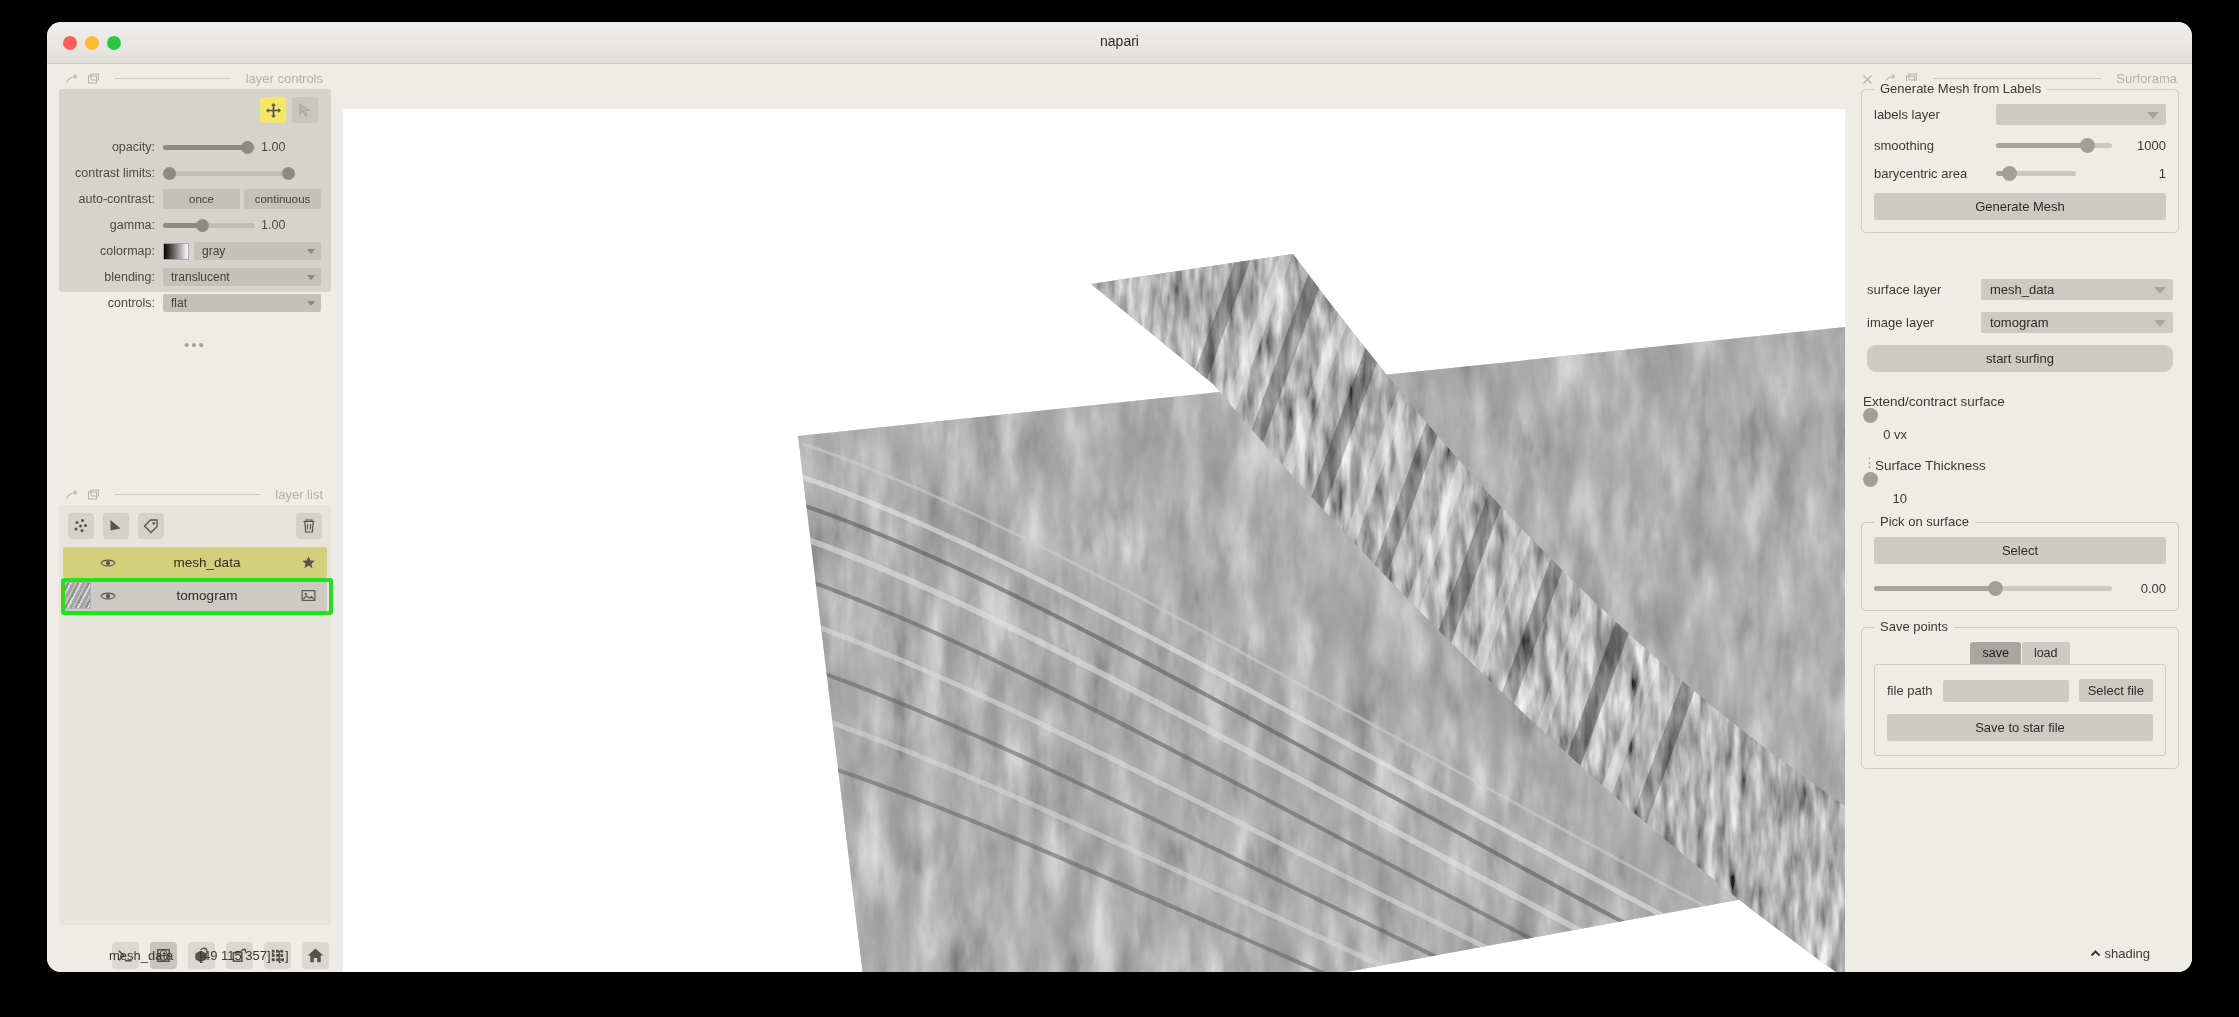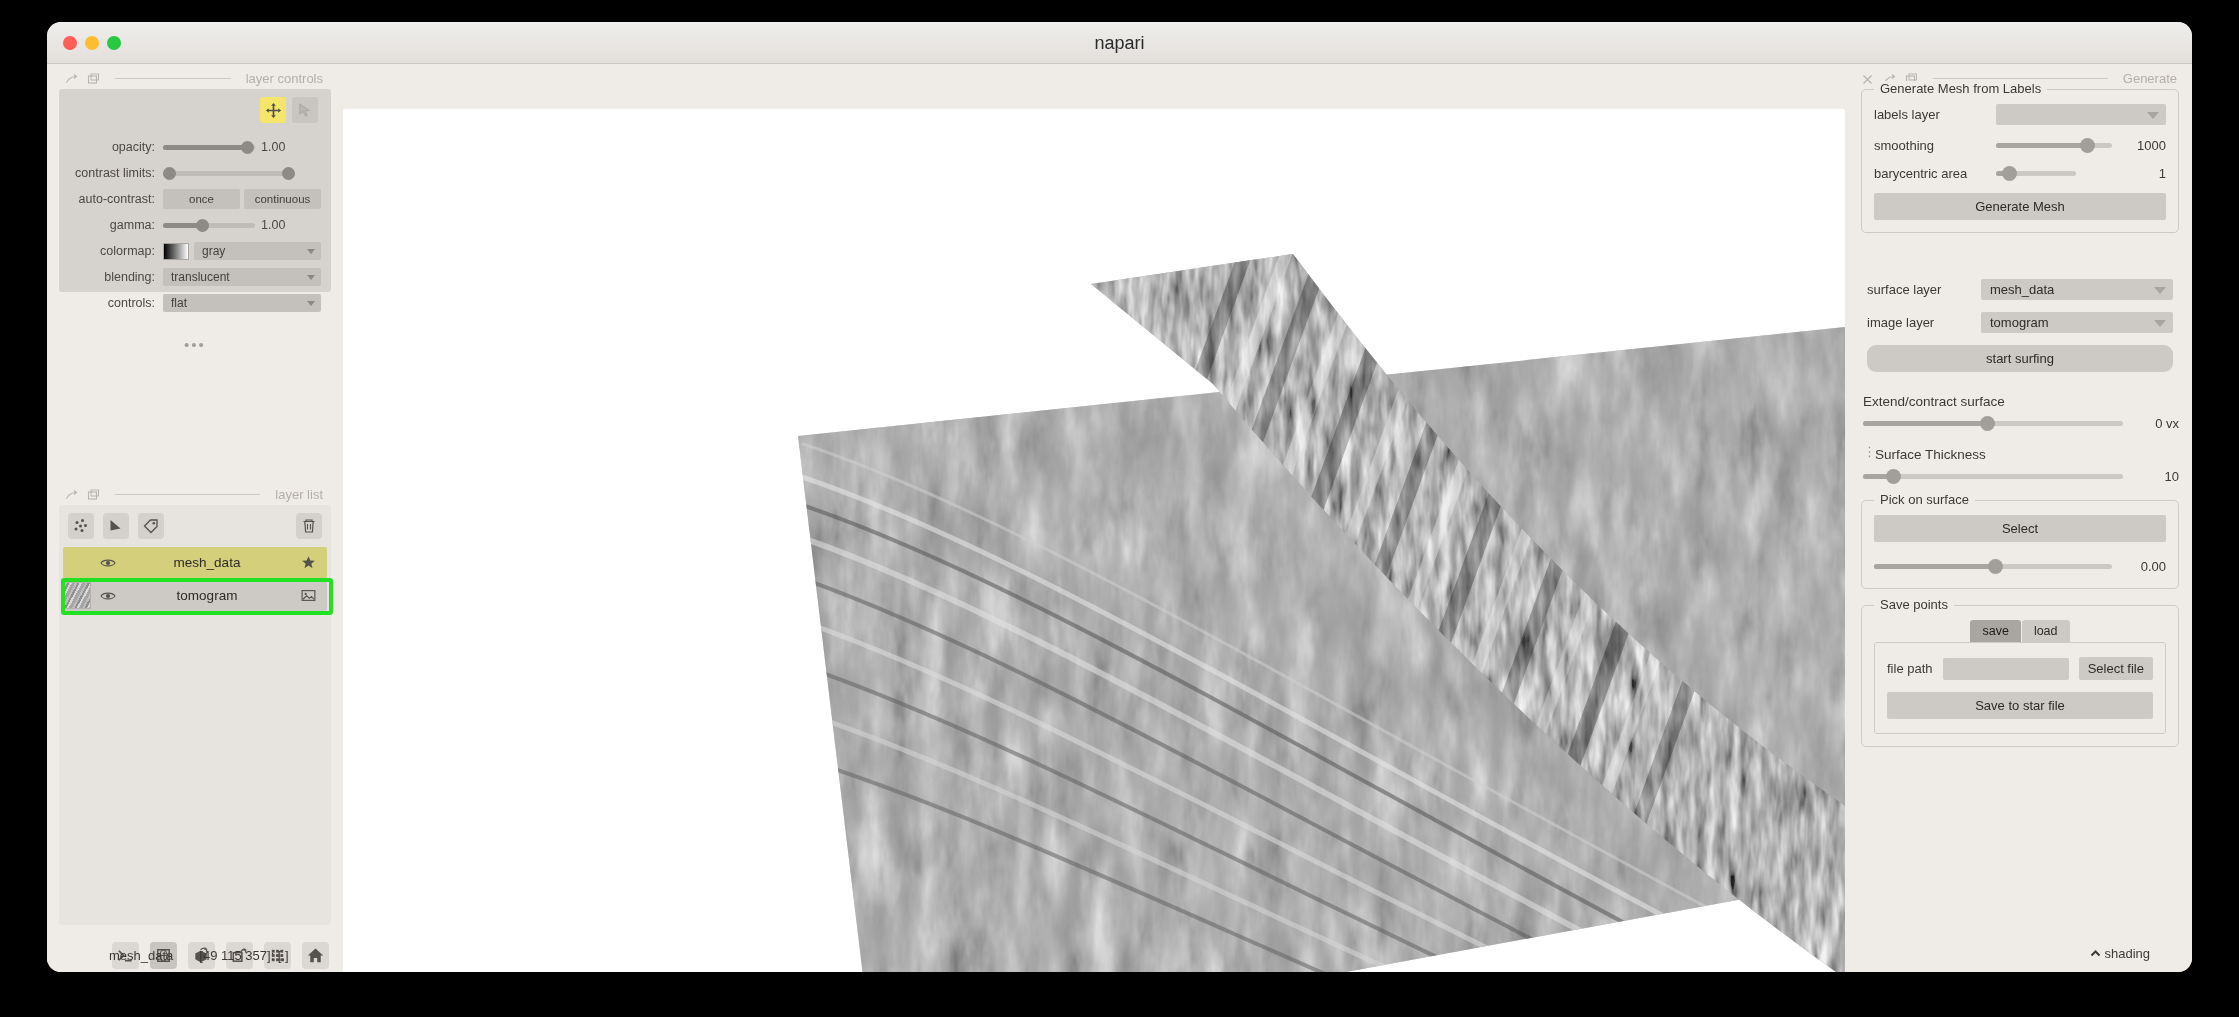--- a/index.html
+++ b/index.html
@@ -32,21 +32,21 @@
     position: absolute; left: 16px; top: 14px;
     display: flex; gap: 8px;
   }
   .tl { width: 14px; height: 14px; border-radius: 50%; }
   .tl-close { background: #ff5f57; }
   .tl-min   { background: #febc2e; }
   .tl-max   { background: #28c840; }
   #window-title {
     position: absolute; left: 0; right: 0; top: 11px;
     text-align: center;
-    font-size: 18px; color: #2b2b2b; font-weight: 400;
+    font-size: 14px; color: #2b2b2b; font-weight: 400;
   }
 
   
   #window-body {
     position: absolute; left: 0; top: 42px;
     width: 2145px; height: 908px;
     background: #efece8;
   }
 
   
@@ -273,21 +273,21 @@
     font-size: 13px; color: #2e2b28;
     text-align: center; padding: 6px 0;
     width: 100%;
   }
   .rslider { position: relative; height: 16px; flex: 1; display:flex; align-items:center;}
   .rslider .track { position:absolute; left:0; right:0; height:5px; background:#ccc8c3; border-radius:3px;}
   .rslider .fill  { position:absolute; left:0; height:5px; background:#a8a49f; border-radius:3px;}
   .rslider .knob  { position:absolute; width:15px; height:15px; border-radius:50%; background:#a29e99;}
   .rnum { font-size: 13px; color: #3c3935; min-width: 44px; text-align: right; }
   .section-label { font-size: 13.5px; color: #3c3935; margin: 0 6px 6px 8px; }
-  .full-slider-row { display: flex; align-items: flex-end; gap: 12px; margin: 0 6px 16px 8px; }
+  .full-slider-row { display: flex; align-items: flex-start; gap: 12px; margin: 0 6px 16px 8px; flex-direction: column; }
 
   .grip {
     position: absolute; left: -8px;
     width: 4px; font-size: 13px; color: #9a9691;
     line-height: 5px; letter-spacing: 0;
   }
   .tabs { display: flex; justify-content: center; gap: 1px; margin-bottom: 0; }
   .tab {
     font-size: 12.5px; padding: 4px 12px;
     border-radius: 3px 3px 0 0;
@@ -666,21 +666,21 @@
               <path d="M1.5 9.5 C4 5 8 3.5 11 3.5 M9 1.5 L11.5 3.5 L9 5.5" stroke="#8b8782" stroke-width="1.1" fill="none"></path>
             </svg>
         </span>
         <span class="hdr-icon">
           <svg width="13" height="13" viewBox="0 0 13 13">
               <rect x="1.5" y="3" width="8" height="7" stroke="#8b8782" stroke-width="1.1" fill="none"></rect>
               <rect x="4" y="1" width="7.5" height="6" stroke="#8b8782" stroke-width="1" fill="none"></rect>
             </svg>
         </span>
         <span class="hline"></span>
-        <span class="dock-title">Generate</span>
+        <span class="dock-title">Surforama</span>
       </div>
 
       <div id="surforama-panel">
 
         <div class="group">
           <div class="legend">Generate Mesh from Labels</div>
 
           <div class="rrow">
             <div class="rlabel" style="width:112px;">labels layer</div>
             <div class="rcombo">

